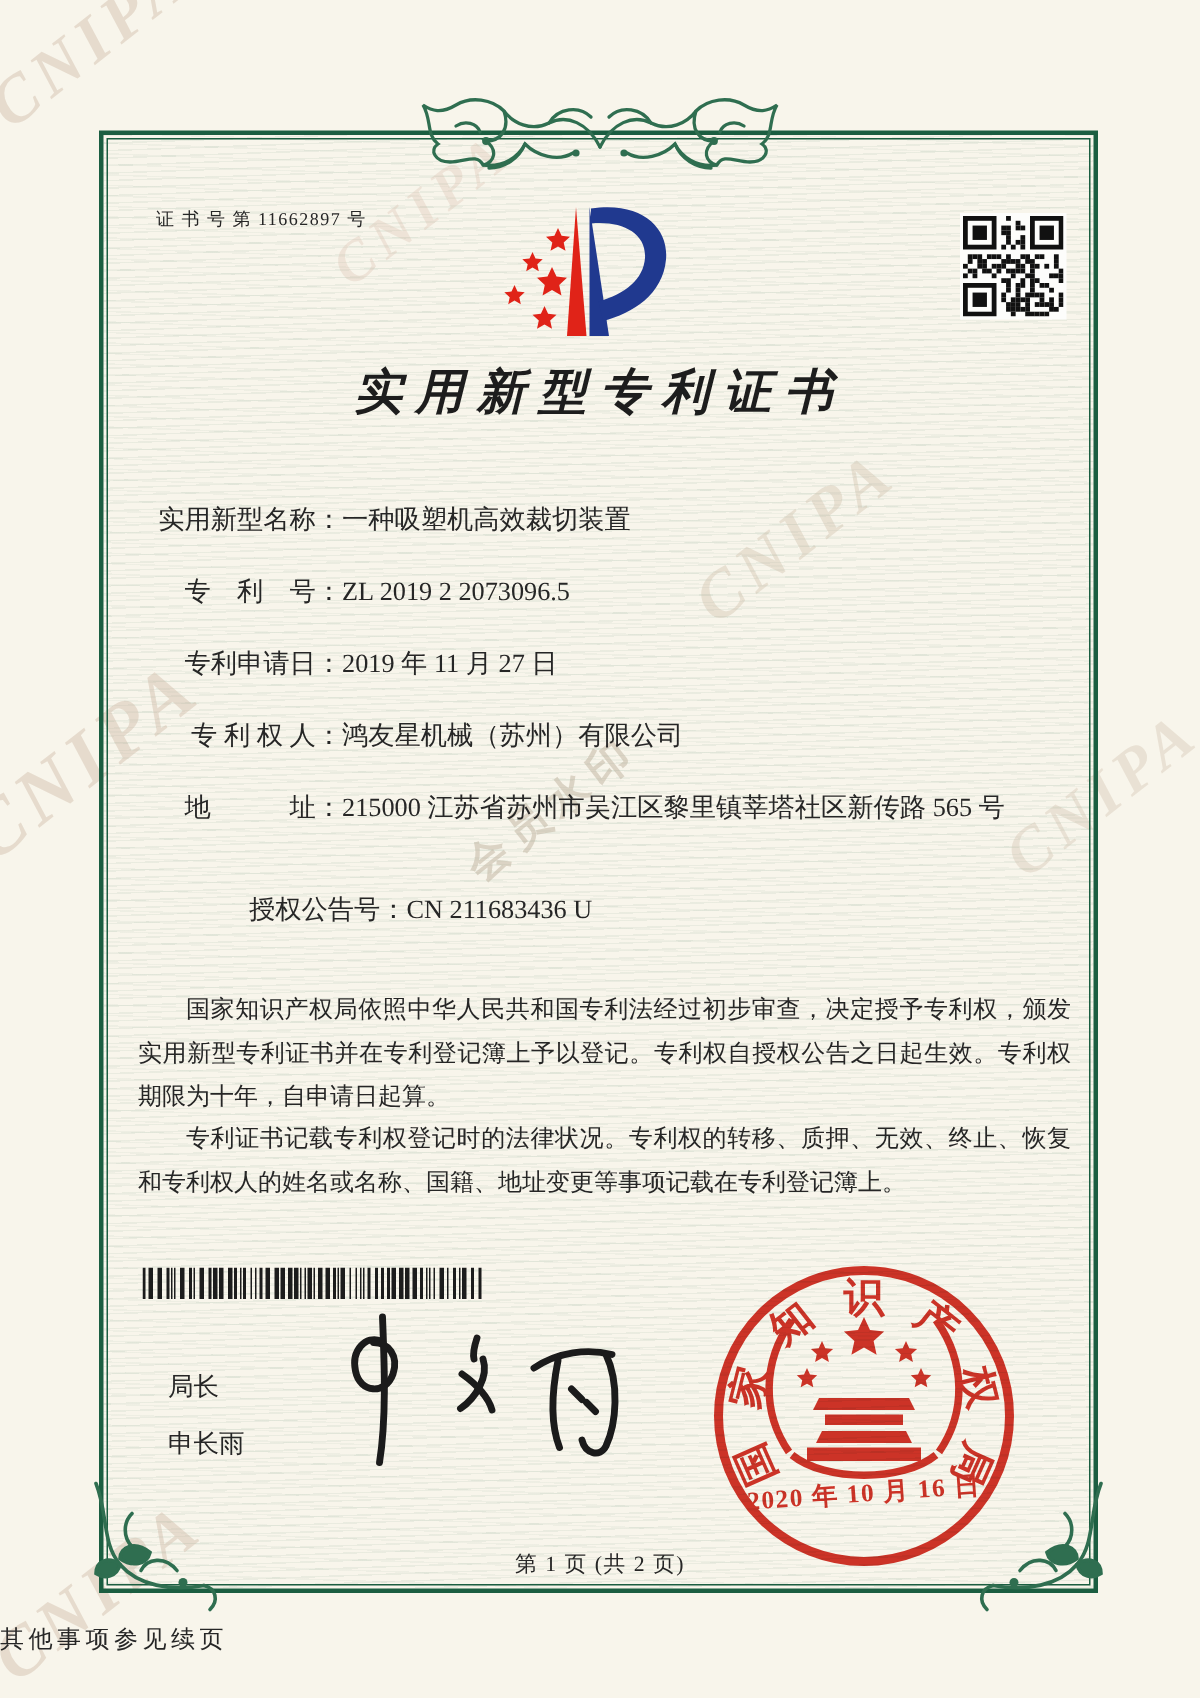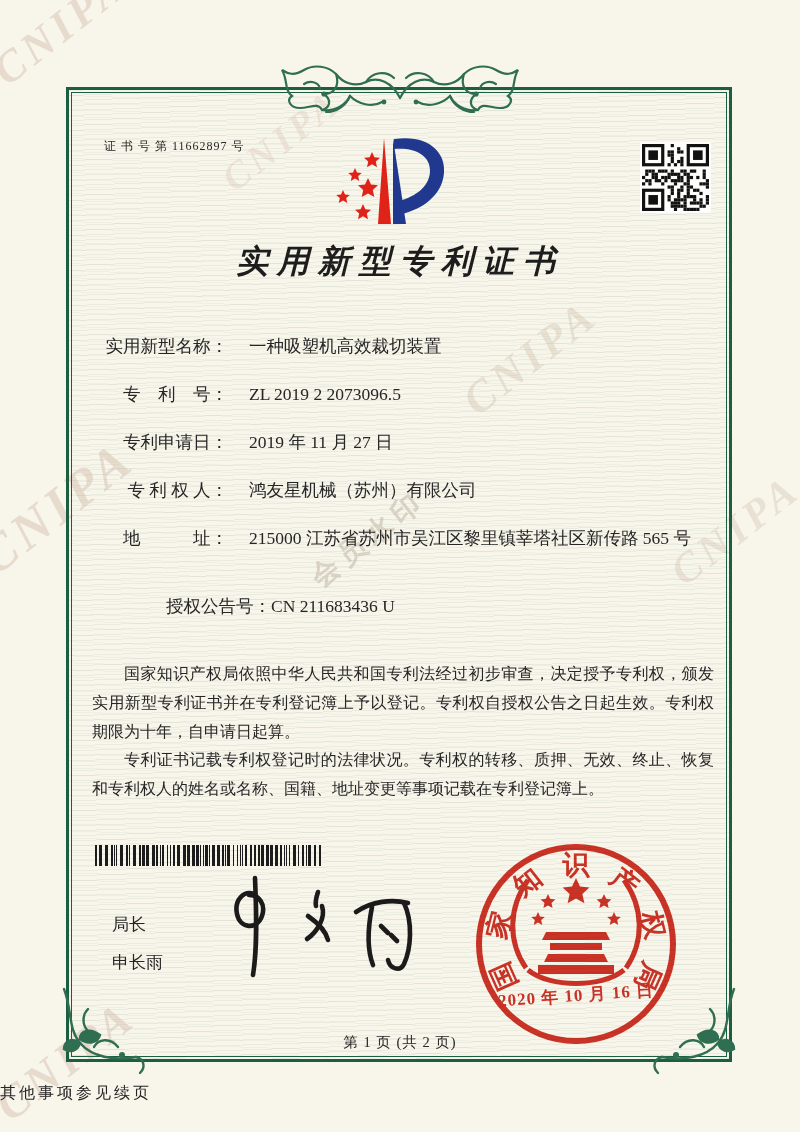--- a/index.html
+++ b/index.html
@@ -32,21 +32,21 @@
   .wm.member{ color:rgba(190,178,158,0.50); font-style:normal; letter-spacing:6px;}
   .z{ position:absolute; z-index:3; }
   .cert-no{ left:104px; top:138px; font-size:12px; letter-spacing:1px; }
   .title{
     left:0; right:0; top:240px; text-align:center;
     font-size:32px; font-weight:bold; letter-spacing:9px; color:#1d1d1d;font-style:italic;
   }
   .fields{ left:104px; top:322px; right:80px; font-size:17.5px;text-align:right; }
   .row{ display:flex; align-items:center; height:48px; }
   .row .label{ flex:0 0 124px; white-space:nowrap; }
-  .row .value{ white-space:nowrap;margin-left:21px; }
+  .row .value{ white-space:nowrap; }
   .row.grant .pair2{ margin-left:62px;margin-top:39px; }
   .paras{
     left:92px; top:660px; width:622px; font-size:16px; line-height:1.8;
     text-align:justify;
   }
   .paras p{ margin:0; text-indent:2em; }
   .barcode{ left:95px; top:845px; }
   .sig-block{ left:112px; top:906px; font-size:17px; line-height:38px; }
   .sig-svg{ left:220px; top:872px; }
   .seal{ left:470px; top:838px; width:212px; height:212px; mix-blend-mode:multiply; opacity:0.94;}

